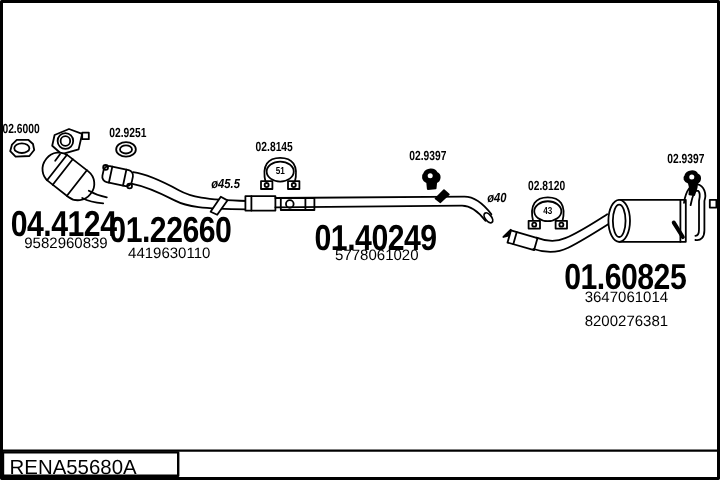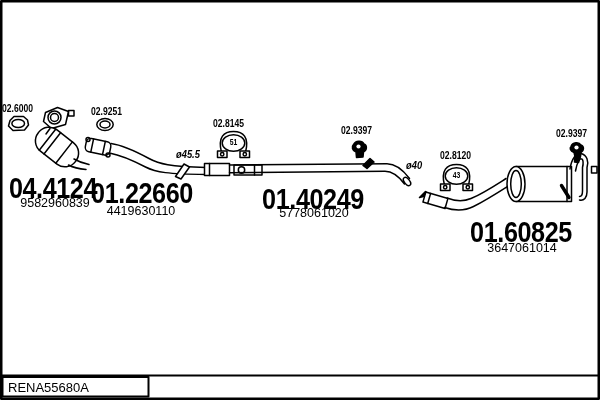--- a/index.html
+++ b/index.html
@@ -7,21 +7,21 @@
     position:relative;width:600px;height:400px;background:#fff;
     font-family:"Liberation Sans",sans-serif;color:#000;overflow:hidden;
   }
   .stage svg{position:absolute;left:0;top:0;display:block}
   .lbl{position:absolute;white-space:nowrap;line-height:1}
   .ref-sm{font-weight:bold;font-size:11px;transform:scaleX(.78);transform-origin:0 0}
   .dia{font-weight:bold;font-style:italic;font-size:11px;transform:scaleX(.85);transform-origin:0 0}
   .ref-lg{font-weight:bold;font-size:30px;width:140px;text-align:center;transform:scaleX(.84);letter-spacing:-.5px}
   .oe{font-size:12.5px;width:110px;text-align:center}
   .clamp-num{font-weight:bold;font-size:8.5px;width:21px;text-align:center;transform:scaleX(.8)}
-  .code{font-size:13px}
+  .code{font-size:17px}
 </style>
 </head>
 <body>
 
 <div class="stage">
 
   <svg width="600" height="400" viewBox="0 0 600 400">
     <g stroke="#000" fill="none" stroke-width="1.5" stroke-linecap="round" stroke-linejoin="round">
 
       <rect x="1.25" y="1.25" width="597.5" height="397.5" stroke-width="2.5"></rect>
@@ -149,16 +149,17 @@
 
   <div class="lbl ref-lg" style="left:-17px;top:173px">04.4124</div>
   <div class="lbl ref-lg" style="left:72px;top:178px">01.22660</div>
   <div class="lbl ref-lg" style="left:243px;top:184px">01.40249</div>
   <div class="lbl ref-lg" style="left:451px;top:217px">01.60825</div>
 
   <div class="lbl oe" style="left:0px;top:197px">9582960839</div>
   <div class="lbl oe" style="left:86px;top:205px">4419630110</div>
   <div class="lbl oe" style="left:259px;top:207px">5778061020</div>
   <div class="lbl oe" style="left:467px;top:242px">3647061014</div>
+  <div class="lbl oe" style="left:467px;top:262px">8200276381</div>
 
   <div class="lbl code" style="left:8px;top:381px">RENA55680A</div>
 
 </div>
 
 </body></html>

